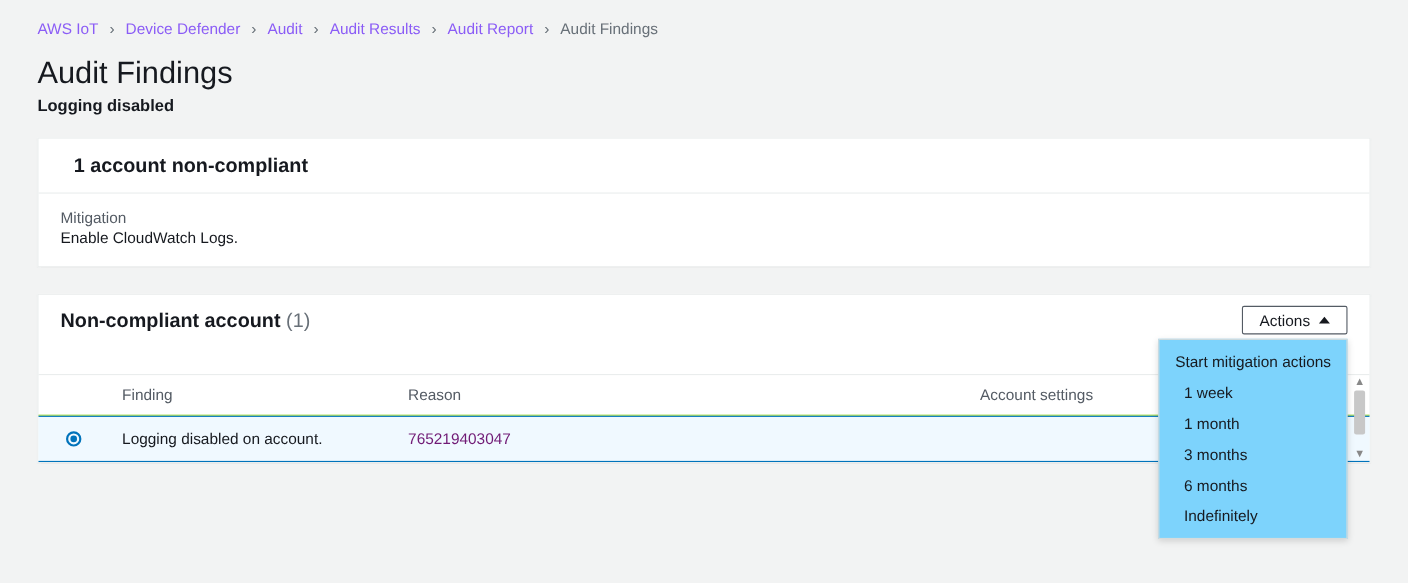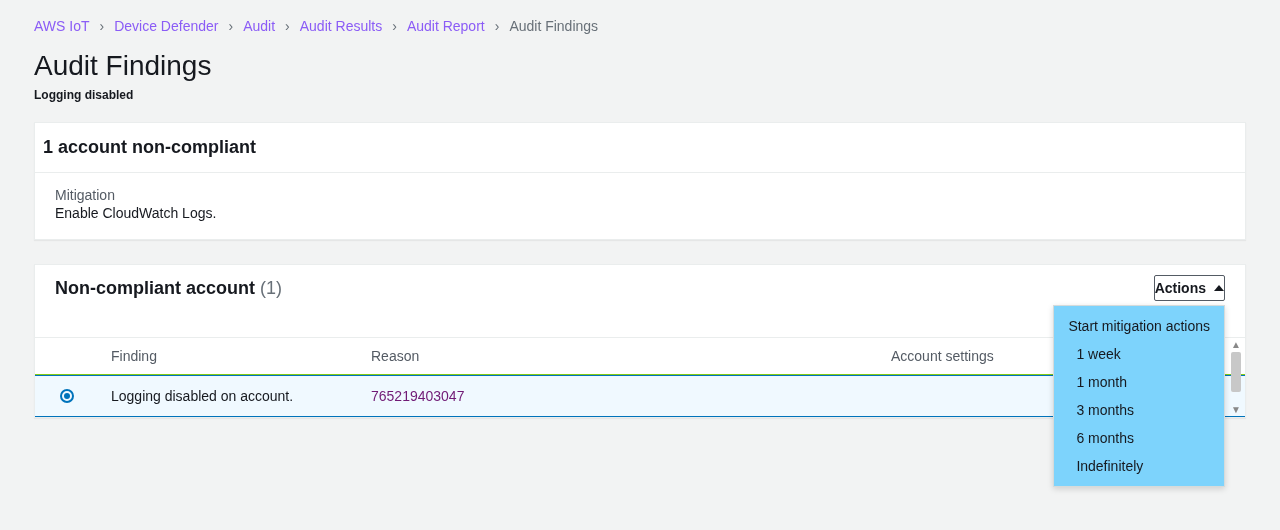--- a/index.html
+++ b/index.html
@@ -13,30 +13,30 @@
       overflow: hidden;
     }
     .page { padding: 18px 34px 0 34px; }
     
     .breadcrumb { display: flex; align-items: center; gap: 10px; font-size: 14px; margin-bottom: 16px; }
     .breadcrumb a { color: #8b5cf6; text-decoration: none; cursor: pointer; }
     .breadcrumb .sep { color: #687078; }
     .breadcrumb .current { color: #687078; }
     
     h1.title { font-size: 28px; font-weight: 400; color: #16191f; margin-bottom: 6px; }
-    .subtitle { font-size: 12px; font-weight: 700; color: #16191f; margin-bottom: 20px; }
+    .subtitle { font-size: 15px; font-weight: 700; color: #16191f; margin-bottom: 20px; }
     
     .panel {
       background: #ffffff;
       border: 1px solid #eaeded;
       box-shadow: 0 1px 1px rgba(0,0,0,0.05);
       margin-bottom: 24px;
     }
     .panel-header {
-      padding: 14px 8px;
+      padding: 14px 32px;
       border-bottom: 1px solid #eaeded;
       font-size: 18px;
       font-weight: 700;
       color: #16191f;
     }
     .panel-body { padding: 14px 20px 18px 20px; }
     .mitigation-label { color: #545b64; font-size: 14px; margin-bottom: 2px; }
     .mitigation-text { color: #16191f; font-size: 14px; }
 
     
@@ -46,21 +46,21 @@
       border-bottom: 1px solid #eaeded;
       position: relative;
     }
     .table-title { font-size: 18px; font-weight: 700; }
     .table-title .count { font-weight: 400; color: #687078; }
 
     .actions-wrap { position: relative; }
     .actions-btn {
       display: inline-flex; align-items: center; gap: 8px;
       background: #ffffff; border: 1px solid #545b64; color: #16191f;
-      padding: 4px 0; font-size: 14px; font-weight: 700; cursor: pointer;
+      padding: 4px 15px; font-size: 14px; font-weight: 400; cursor: pointer;
       border-radius: 2px;
     }
     .actions-btn .caret-up {
       width: 0; height: 0; border-left: 5px solid transparent; border-right: 5px solid transparent;
       border-bottom: 6px solid #16191f;
     }
     .dropdown {
       position: absolute; top: 30px; right: 0;
       background: #7dd3fc; border: 1px solid #d5dbdb;
       box-shadow: 0 2px 6px rgba(0,0,0,0.15);

